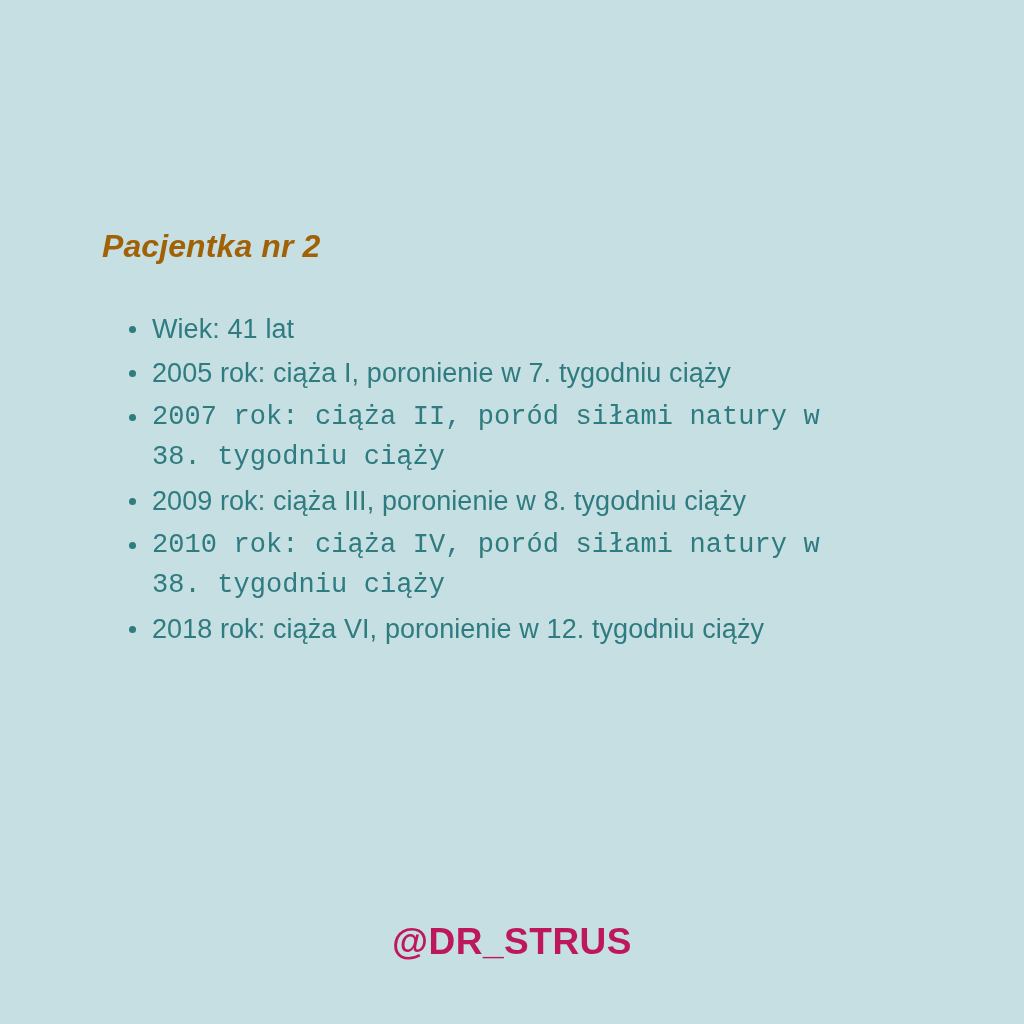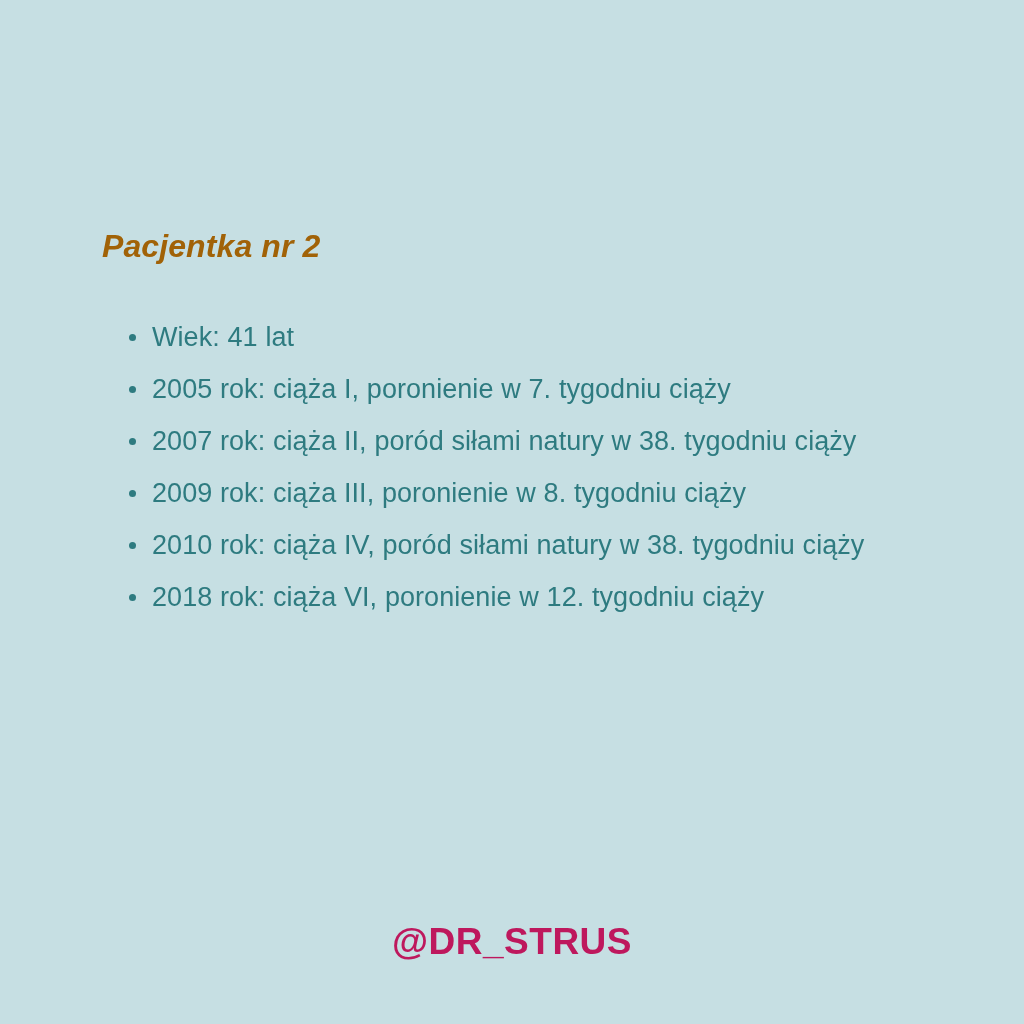--- a/index.html
+++ b/index.html
@@ -44,21 +44,21 @@
     top: 305px;
     width: 760px;
     margin: 0;
     padding: 0;
     list-style: none;
   }
 
   .fact-item {
     position: relative;
     padding-left: 28px;
-    margin: 12px 0 0 0;
+    margin: 4px 0 0 0;
     font-size: 27px;
     line-height: 40px;
     color: #2e7b80;
     letter-spacing: 0.05px;
     word-spacing: 0.2px;
   }
 
   .fact-bullet {
     position: absolute;
     left: 5px;
@@ -69,20 +69,21 @@
     background: #2e7b80;
   }
 
   .fact-text {
     display: block;
   }
 
   
   .fact-item.wrap .fact-text {
     max-width: 722px;
+    font-family: Liberation Mono, monospace;
   }
   .fact-item.nowrap .fact-text {
     white-space: nowrap;
   }
 
   
   .watermark {
     position: absolute;
     left: 0;
     right: 0;

